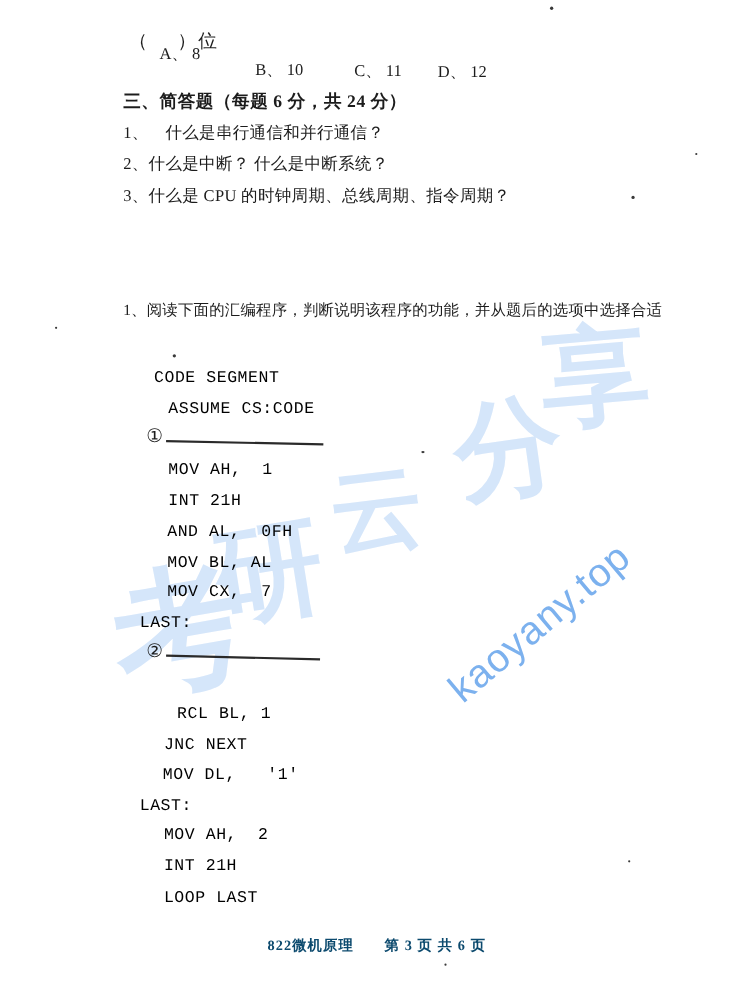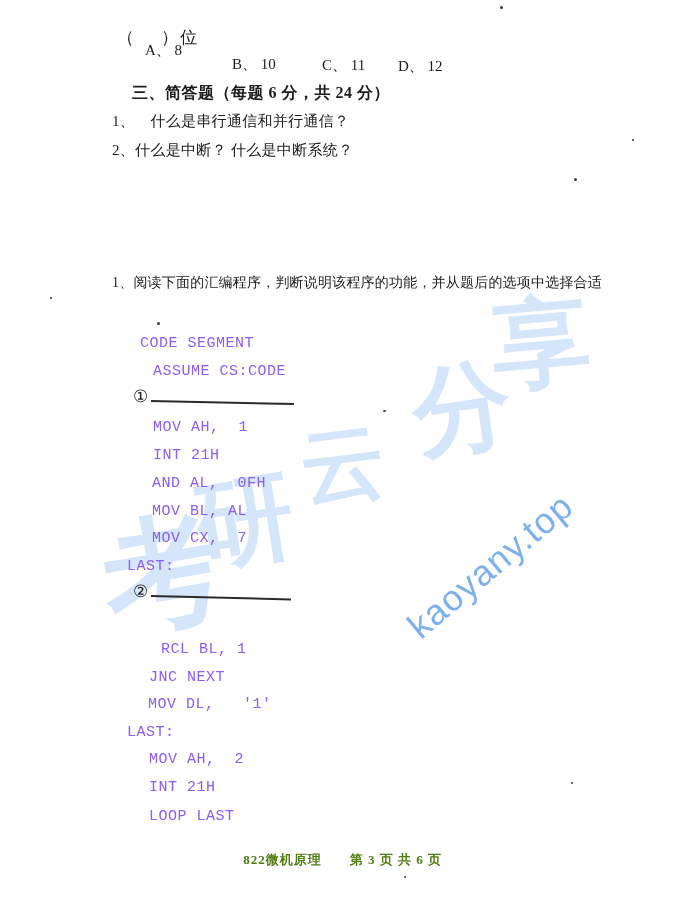--- a/index.html
+++ b/index.html
@@ -7,37 +7,37 @@
     position:relative;width:685px;height:906px;background:#ffffff;
     overflow:hidden;
     font-family:"Liberation Serif","DejaVu Serif",serif;
   }
   
   .t{
     position:absolute;z-index:2;color:#1c1c1c;font-size:15px;
     white-space:pre;line-height:1.2;
     font-family:"Liberation Serif","DejaVu Serif",serif;
   }
-  .h{font-size:16px;font-weight:bold;letter-spacing:0.5px;margin-left:20px;}
+  .h{font-size:16px;font-weight:bold;letter-spacing:0.5px;}
   .stem{font-size:17px;letter-spacing:2px;}
   .opt{font-size:15px;}
   .q{font-size:15px;letter-spacing:0.3px;}
   .intro{font-size:14px;letter-spacing:0.2px;}
   .code{
     font-family:"Liberation Mono","DejaVu Sans Mono",monospace;
-    font-size:15px;letter-spacing:0.5px;color:#8b5cf6;
+    font-size:15px;letter-spacing:0.5px;color:#000000;
   }
   .circ{font-size:17px;}
   .blank{
     position:absolute;z-index:2;height:1px;
     border-bottom:2px solid #2a2a2a;transform-origin:left center;
   }
   .footer{
     position:absolute;z-index:2;left:0;right:0;top:851px;text-align:center;
-    font-size:13px;font-weight:bold;color:#4d7c0f;letter-spacing:1px;
+    font-size:13px;font-weight:bold;color:#0c4a6e;letter-spacing:1px;
     font-family:"Liberation Serif","DejaVu Serif",serif;
   }
   .footer span{white-space:pre;}
   
   .wm-char{
     position:absolute;z-index:1;color:#d5e6fa;
     font-family:"Liberation Serif","DejaVu Serif",serif;
     font-weight:bold;line-height:1;user-select:none;
   }
   .wm-site{
@@ -65,20 +65,21 @@
 
   <div class="t stem" style="left:117px;top:28px">（　 ）位</div>
   <div class="t opt" style="left:145px;top:41px">A、 8</div>
   <div class="t opt" style="left:232px;top:55px">B、 10</div>
   <div class="t opt" style="left:322px;top:56px">C、 11</div>
   <div class="t opt" style="left:398px;top:57px">D、 12</div>
 
   <div class="t h" style="left:112px;top:83px">三、简答题（每题 6 分，共 24 分）</div>
   <div class="t q" style="left:112px;top:112px">1、　什么是串行通信和并行通信？</div>
   <div class="t q" style="left:112px;top:141px">2、什么是中断？ 什么是中断系统？</div>
+  <div class="t q" style="left:112px;top:170px">3、什么是 CPU 的时钟周期、总线周期、指令周期？</div>
 
   <div class="t intro" style="left:112px;top:275px">1、阅读下面的汇编程序，判断说明该程序的功能，并从题后的选项中选择合适</div>
 
   <div class="t code" style="left:140px;top:335px">CODE SEGMENT</div>
   <div class="t code" style="left:153px;top:363px">ASSUME CS:CODE</div>
 
   <div class="t circ" style="left:133px;top:387px">①</div>
   <div class="blank" style="left:151px;top:399px;width:143px;transform:rotate(1.2deg);"></div>
 
   <div class="t code" style="left:153px;top:419px">MOV AH,  1</div>

